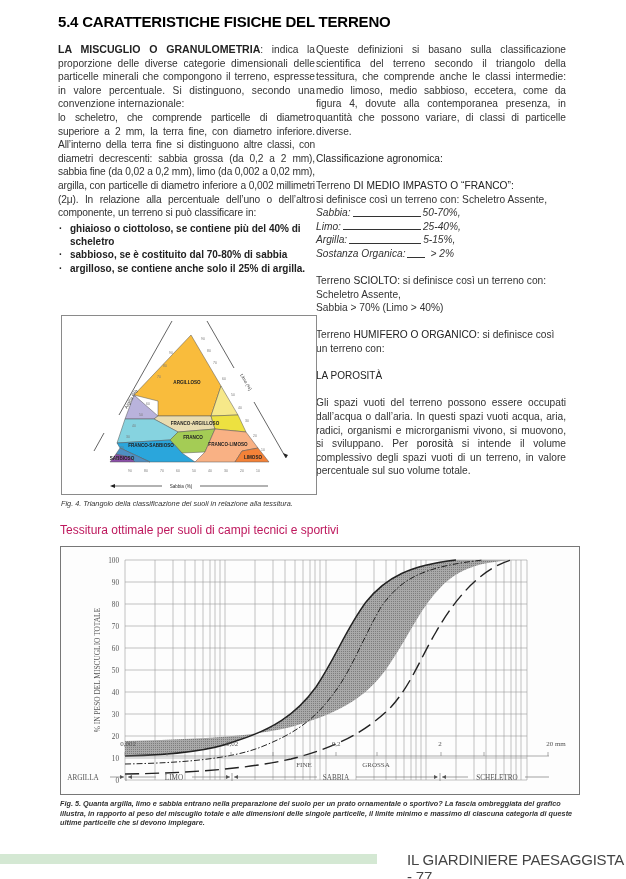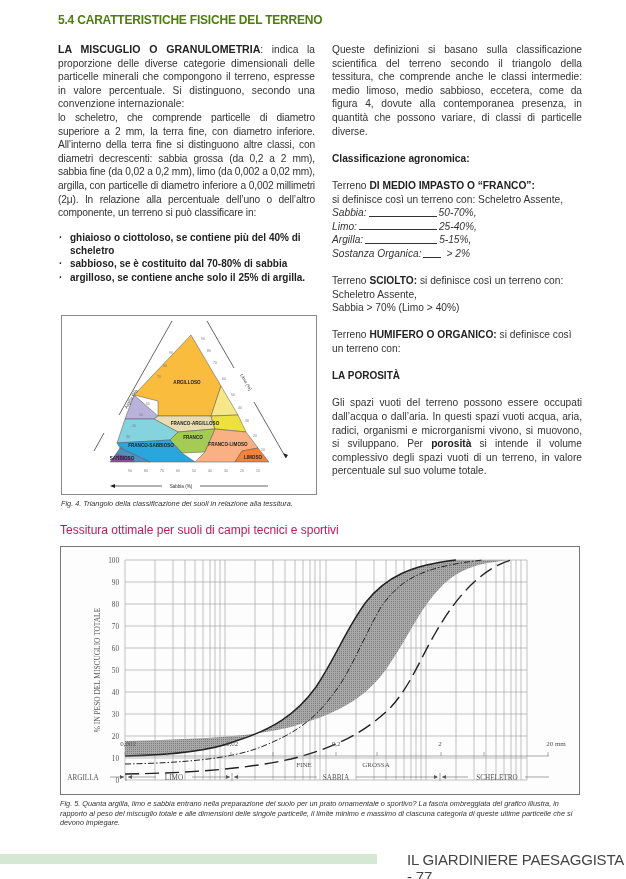--- a/index.html
+++ b/index.html
@@ -1,44 +1,44 @@
 <!DOCTYPE html>
 <html><head>
 <meta charset="utf-8">
 <style>
   * { box-sizing: border-box; margin: 0; padding: 0; }
   html, body { width: 626px; height: 879px; background: #ffffff; overflow: hidden; }
   body { font-family: "Liberation Sans", sans-serif; color: #2b2b2b; position: relative; }
 
-  .page-title { position: absolute; left: 58px; top: 13px; font-size: 12px; font-weight: bold; color: #4d7c0f; letter-spacing: -0.2px; }
+  .page-title { position: absolute; left: 58px; top: 13px; font-size: 15px; font-weight: bold; color: #000000; letter-spacing: -0.2px; }
 
   .col { position: absolute; font-size: 10.2px; line-height: 13.6px; color: #333; }
   .col-left { left: 58px; top: 43px; width: 257px; }
-  .col-right { left: 332px; top: 43px; width: 250px; }
+  .col-right { left: 316px; top: 43px; width: 250px; }
   .just { text-align: justify; }
   .lead { font-weight: bold; font-size: 10.6px; color: #222; }
-  .b { font-weight: bold; color: #222; }
+  .b { font-weight: normal; color: #222; }
   .gap { height: 13.6px; }
 
-  .bullets { list-style: none; margin-top: 11px; }
+  .bullets { list-style: none; margin-top: 2px; }
   .bullets li { position: relative; padding-left: 12px; font-weight: bold; color: #222; font-size: 10px; line-height: 13.3px; }
   .bullets li::before { content: "·"; position: absolute; left: 1px; top: 0; font-weight: bold; }
 
   .line-row { display: flex; font-style: italic; }
   .line-row .lbl { white-space: nowrap; }
   .line-row .fill { border-bottom: 1px solid #333; margin: 0 2px 3px 2px; }
 
   .fig4 { position: absolute; left: 61px; top: 315px; width: 256px; height: 180px; border: 1px solid #8a8a8a; background: #fff; }
   .fig4 svg { position: absolute; left: 0; top: 0; }
   .fig4-caption { position: absolute; left: 61px; top: 499px; font-size: 7.3px; font-style: italic; color: #333; }
 
   .chart-title { position: absolute; left: 60px; top: 523px; font-size: 12px; color: #be185d; }
   .chart-frame { position: absolute; left: 60px; top: 546px; width: 520px; height: 249px; border: 1px solid #777; background: #fdfdfd; }
   .chart-frame svg { position: absolute; left: 0; top: 0; }
-  .fig5-caption { position: absolute; left: 60px; top: 799px; width: 520px; font-size: 7.3px; line-height: 9.6px; font-style: italic; color: #333; }
+  .fig5-caption { position: absolute; left: 60px; top: 799px; width: 520px; font-size: 7.3px; line-height: 9.6px; font-style: italic; color: #333; font-weight: bold; }
 
   .footer-bar { position: absolute; left: 0; top: 854px; width: 377px; height: 10px; background: #d4e8d3; }
   .footer-text { position: absolute; left: 407px; top: 851px; font-size: 15px; color: #444; letter-spacing: -0.2px; }
 
   .svgtxt { font-family: "Liberation Serif", serif; }
   .svgsans { font-family: "Liberation Sans", sans-serif; }
 </style>
 </head>
 <body>
 

